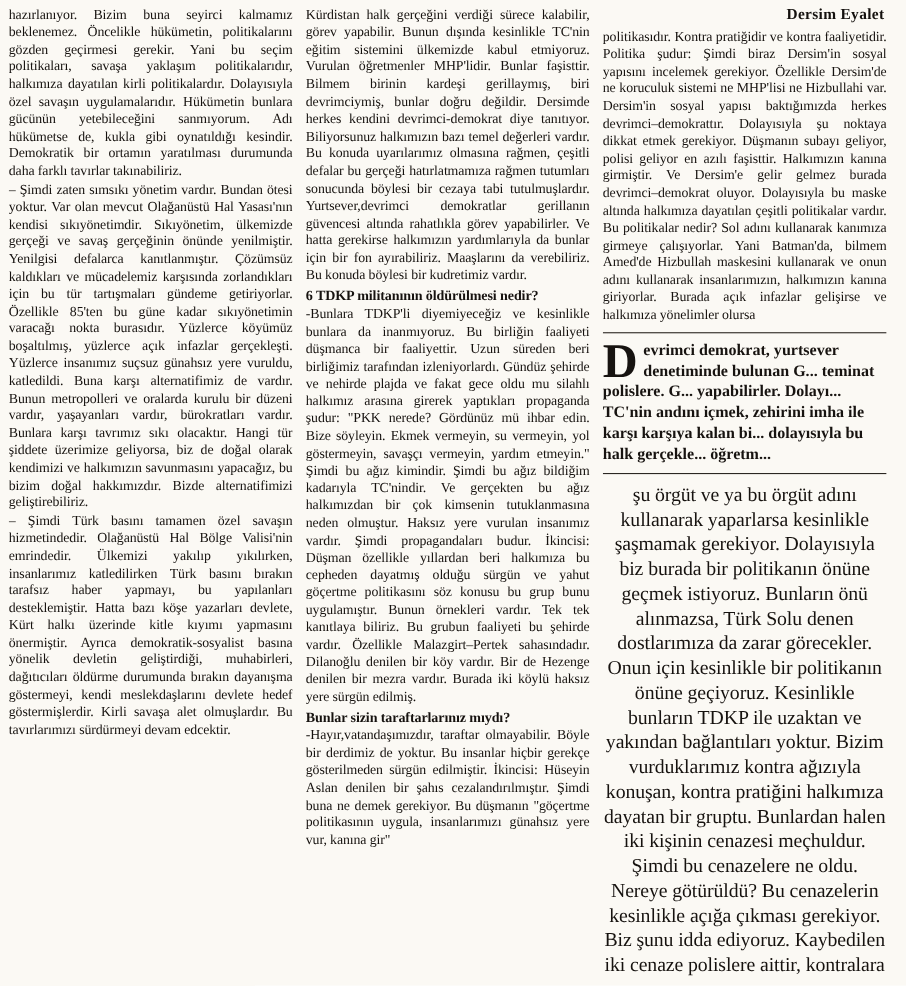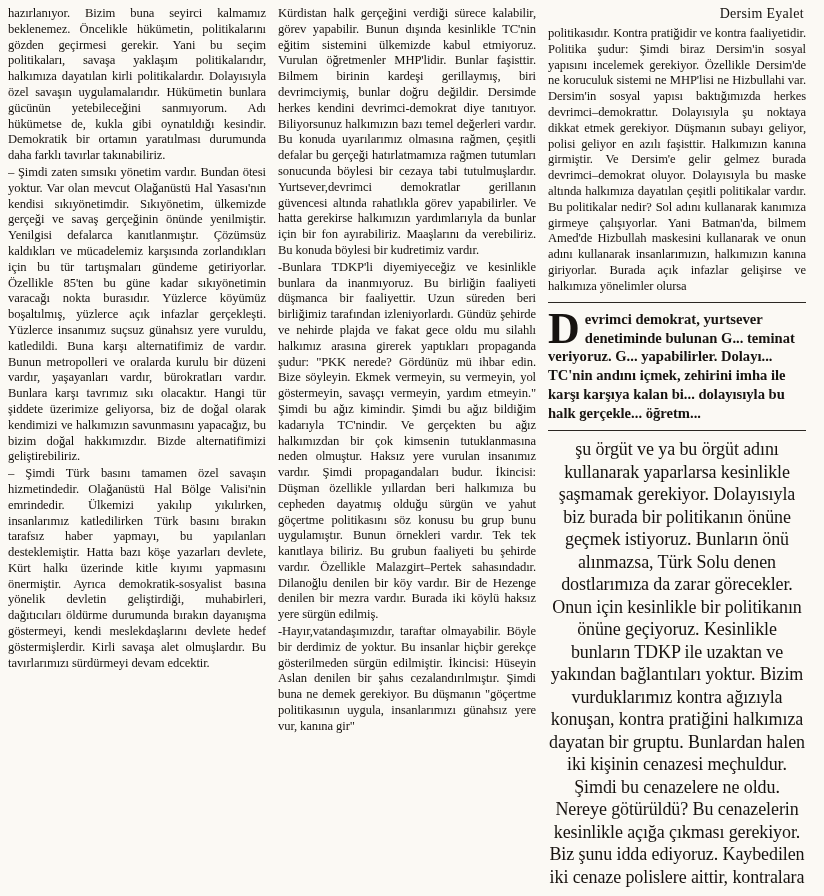--- a/index.html
+++ b/index.html
@@ -50,21 +50,21 @@
     font-weight: normal;
   }
   h3.qhead {
     font-weight: bold;
     font-size: 12.8px;
     line-height: 1.21;
     margin-top: 0.25em;
   }
   .masthead {
     text-align: right;
-    font-weight: normal;
+    font-weight: bold;
     font-size: 14px;
     letter-spacing: 0.3px;
     color: #14110e;
     margin: 0 0 4px 0;
     padding-right: 2px;
   }
   .rule {
     border: 0;
     border-top: 1.3px solid #2b2722;
     margin: 7px 0 7px 0;
@@ -100,31 +100,33 @@
   <div class="columns">
 
     <div class="col col1">
       <p class="body">hazırlanıyor. Bizim buna seyirci kalmamız beklenemez. Öncelikle hükümetin, politikalarını gözden geçirmesi gerekir. Yani bu seçim politikaları, savaşa yaklaşım politikalarıdır, halkımıza dayatılan kirli politikalardır. Dolayısıyla özel savaşın uygulamalarıdır. Hükümetin bunlara gücünün yetebileceğini sanmıyorum. Adı hükümetse de, kukla gibi oynatıldığı kesindir. Demokratik bir ortamın yaratılması durumunda daha farklı tavırlar takınabiliriz.</p>
       <p class="body">– Şimdi zaten sımsıkı yönetim vardır. Bundan ötesi yoktur. Var olan mevcut Olağanüstü Hal Yasası'nın kendisi sıkıyönetimdir. Sıkıyönetim, ülkemizde gerçeği ve savaş gerçeğinin önünde yenilmiştir. Yenilgisi defalarca kanıtlanmıştır. Çözümsüz kaldıkları ve mücadelemiz karşısında zorlandıkları için bu tür tartışmaları gündeme getiriyorlar. Özellikle 85'ten bu güne kadar sıkıyönetimin varacağı nokta burasıdır. Yüzlerce köyümüz boşaltılmış, yüzlerce açık infazlar gerçekleşti. Yüzlerce insanımız suçsuz günahsız yere vuruldu, katledildi. Buna karşı alternatifimiz de vardır. Bunun metropolleri ve oralarda kurulu bir düzeni vardır, yaşayanları vardır, bürokratları vardır. Bunlara karşı tavrımız sıkı olacaktır. Hangi tür şiddete üzerimize geliyorsa, biz de doğal olarak kendimizi ve halkımızın savunmasını yapacağız, bu bizim doğal hakkımızdır. Bizde alternatifimizi geliştirebiliriz.</p>
       <p class="body">– Şimdi Türk basını tamamen özel savaşın hizmetindedir. Olağanüstü Hal Bölge Valisi'nin emrindedir. Ülkemizi yakılıp yıkılırken, insanlarımız katledilirken Türk basını bırakın tarafsız haber yapmayı, bu yapılanları desteklemiştir. Hatta bazı köşe yazarları devlete, Kürt halkı üzerinde kitle kıyımı yapmasını önermiştir. Ayrıca demokratik-sosyalist basına yönelik devletin geliştirdiği, muhabirleri, dağıtıcıları öldürme durumunda bırakın dayanışma göstermeyi, kendi meslekdaşlarını devlete hedef göstermişlerdir. Kirli savaşa alet olmuşlardır. Bu tavırlarımızı sürdürmeyi devam edcektir.</p>
     </div>
 
     <div class="col col2">
       <p class="body">Kürdistan halk gerçeğini verdiği sürece kalabilir, görev yapabilir. Bunun dışında kesinlikle TC'nin eğitim sistemini ülkemizde kabul etmiyoruz. Vurulan öğretmenler MHP'lidir. Bunlar faşisttir. Bilmem birinin kardeşi gerillaymış, biri devrimciymiş, bunlar doğru değildir. Dersimde herkes kendini devrimci-demokrat diye tanıtıyor. Biliyorsunuz halkımızın bazı temel değerleri vardır. Bu konuda uyarılarımız olmasına rağmen, çeşitli defalar bu gerçeği hatırlatmamıza rağmen tutumları sonucunda böylesi bir cezaya tabi tutulmuşlardır. Yurtsever,devrimci demokratlar gerillanın güvencesi altında rahatlıkla görev yapabilirler. Ve hatta gerekirse halkımızın yardımlarıyla da bunlar için bir fon ayırabiliriz. Maaşlarını da verebiliriz. Bu konuda böylesi bir kudretimiz vardır.</p>
+      <h3 class="qhead">6 TDKP militanının öldürülmesi nedir?</h3>
       <p class="body">-Bunlara TDKP'li diyemiyeceğiz ve kesinlikle bunlara da inanmıyoruz. Bu birliğin faaliyeti düşmanca bir faaliyettir. Uzun süreden beri birliğimiz tarafından izleniyorlardı. Gündüz şehirde ve nehirde plajda ve fakat gece oldu mu silahlı halkımız arasına girerek yaptıkları propaganda şudur: "PKK nerede? Gördünüz mü ihbar edin. Bize söyleyin. Ekmek vermeyin, su vermeyin, yol göstermeyin, savaşçı vermeyin, yardım etmeyin." Şimdi bu ağız kimindir. Şimdi bu ağız bildiğim kadarıyla TC'nindir. Ve gerçekten bu ağız halkımızdan bir çok kimsenin tutuklanmasına neden olmuştur. Haksız yere vurulan insanımız vardır. Şimdi propagandaları budur. İkincisi: Düşman özellikle yıllardan beri halkımıza bu cepheden dayatmış olduğu sürgün ve yahut göçertme politikasını söz konusu bu grup bunu uygulamıştır. Bunun örnekleri vardır. Tek tek kanıtlaya biliriz. Bu grubun faaliyeti bu şehirde vardır. Özellikle Malazgirt–Pertek sahasındadır. Dilanoğlu denilen bir köy vardır. Bir de Hezenge denilen bir mezra vardır. Burada iki köylü haksız yere sürgün edilmiş.</p>
+      <h3 class="qhead">Bunlar sizin taraftarlarınız mıydı?</h3>
       <p class="body">-Hayır,vatandaşımızdır, taraftar olmayabilir. Böyle bir derdimiz de yoktur. Bu insanlar hiçbir gerekçe gösterilmeden sürgün edilmiştir. İkincisi: Hüseyin Aslan denilen bir şahıs cezalandırılmıştır. Şimdi buna ne demek gerekiyor. Bu düşmanın "göçertme politikasının uygula, insanlarımızı günahsız yere vur, kanına gir"</p>
     </div>
 
     <div class="col col3">
       <div class="masthead">Dersim Eyalet</div>
       <p class="body">politikasıdır. Kontra pratiğidir ve kontra faaliyetidir. Politika şudur: Şimdi biraz Dersim'in sosyal yapısını incelemek gerekiyor. Özellikle Dersim'de ne koruculuk sistemi ne MHP'lisi ne Hizbullahi var. Dersim'in sosyal yapısı baktığımızda herkes devrimci–demokrattır. Dolayısıyla şu noktaya dikkat etmek gerekiyor. Düşmanın subayı geliyor, polisi geliyor en azılı faşisttir. Halkımızın kanına girmiştir. Ve Dersim'e gelir gelmez burada devrimci–demokrat oluyor. Dolayısıyla bu maske altında halkımıza dayatılan çeşitli politikalar vardır. Bu politikalar nedir? Sol adını kullanarak kanımıza girmeye çalışıyorlar. Yani Batman'da, bilmem Amed'de Hizbullah maskesini kullanarak ve onun adını kullanarak insanlarımızın, halkımızın kanına giriyorlar. Burada açık infazlar gelişirse ve halkımıza yönelimler olursa</p>
       <hr class="rule">
       <div class="pull">
         <span class="dropcap">D</span>
-        <span>evrimci demokrat, yurtsever denetiminde bulunan  G... teminat veriyoruz. G... yapabilirler. Dolayı... TC'nin andını içmek, zehirini imha ile karşı karşıya kalan bi... dolayısıyla bu halk gerçekle... öğretm...</span>
+        <span>evrimci demokrat, yurtsever denetiminde bulunan  G... teminat polislere. G... yapabilirler. Dolayı... TC'nin andını içmek, zehirini imha ile karşı karşıya kalan bi... dolayısıyla bu halk gerçekle... öğretm...</span>
       </div>
       <hr class="rule">
       <div class="tail">
         <p>şu örgüt ve ya bu örgüt adını kullanarak yaparlarsa kesinlikle şaşmamak gerekiyor. Dolayısıyla biz burada bir politikanın önüne geçmek istiyoruz. Bunların önü alınmazsa, Türk Solu denen dostlarımıza da zarar görecekler. Onun için kesinlikle bir politikanın önüne geçiyoruz. Kesinlikle bunların TDKP ile uzaktan ve yakından bağlantıları yoktur. Bizim vurduklarımız kontra ağızıyla konuşan, kontra pratiğini halkımıza dayatan bir gruptu. Bunlardan halen iki kişinin cenazesi meçhuldur. Şimdi bu cenazelere ne oldu. Nereye götürüldü? Bu cenazelerin kesinlikle açığa çıkması gerekiyor. Biz şunu idda ediyoruz. Kaybedilen iki cenaze polislere aittir, kontralara aittir ve düşman bunu gizledi. Bakın bir çok bildiri dağıtılıyor. Altında TDKP imzası var. Fakat özünde polis bildirileridir. Ve gerçekten polis bildirileridir.</p>
       </div>
     </div>
 
   </div>
 </div>
 

